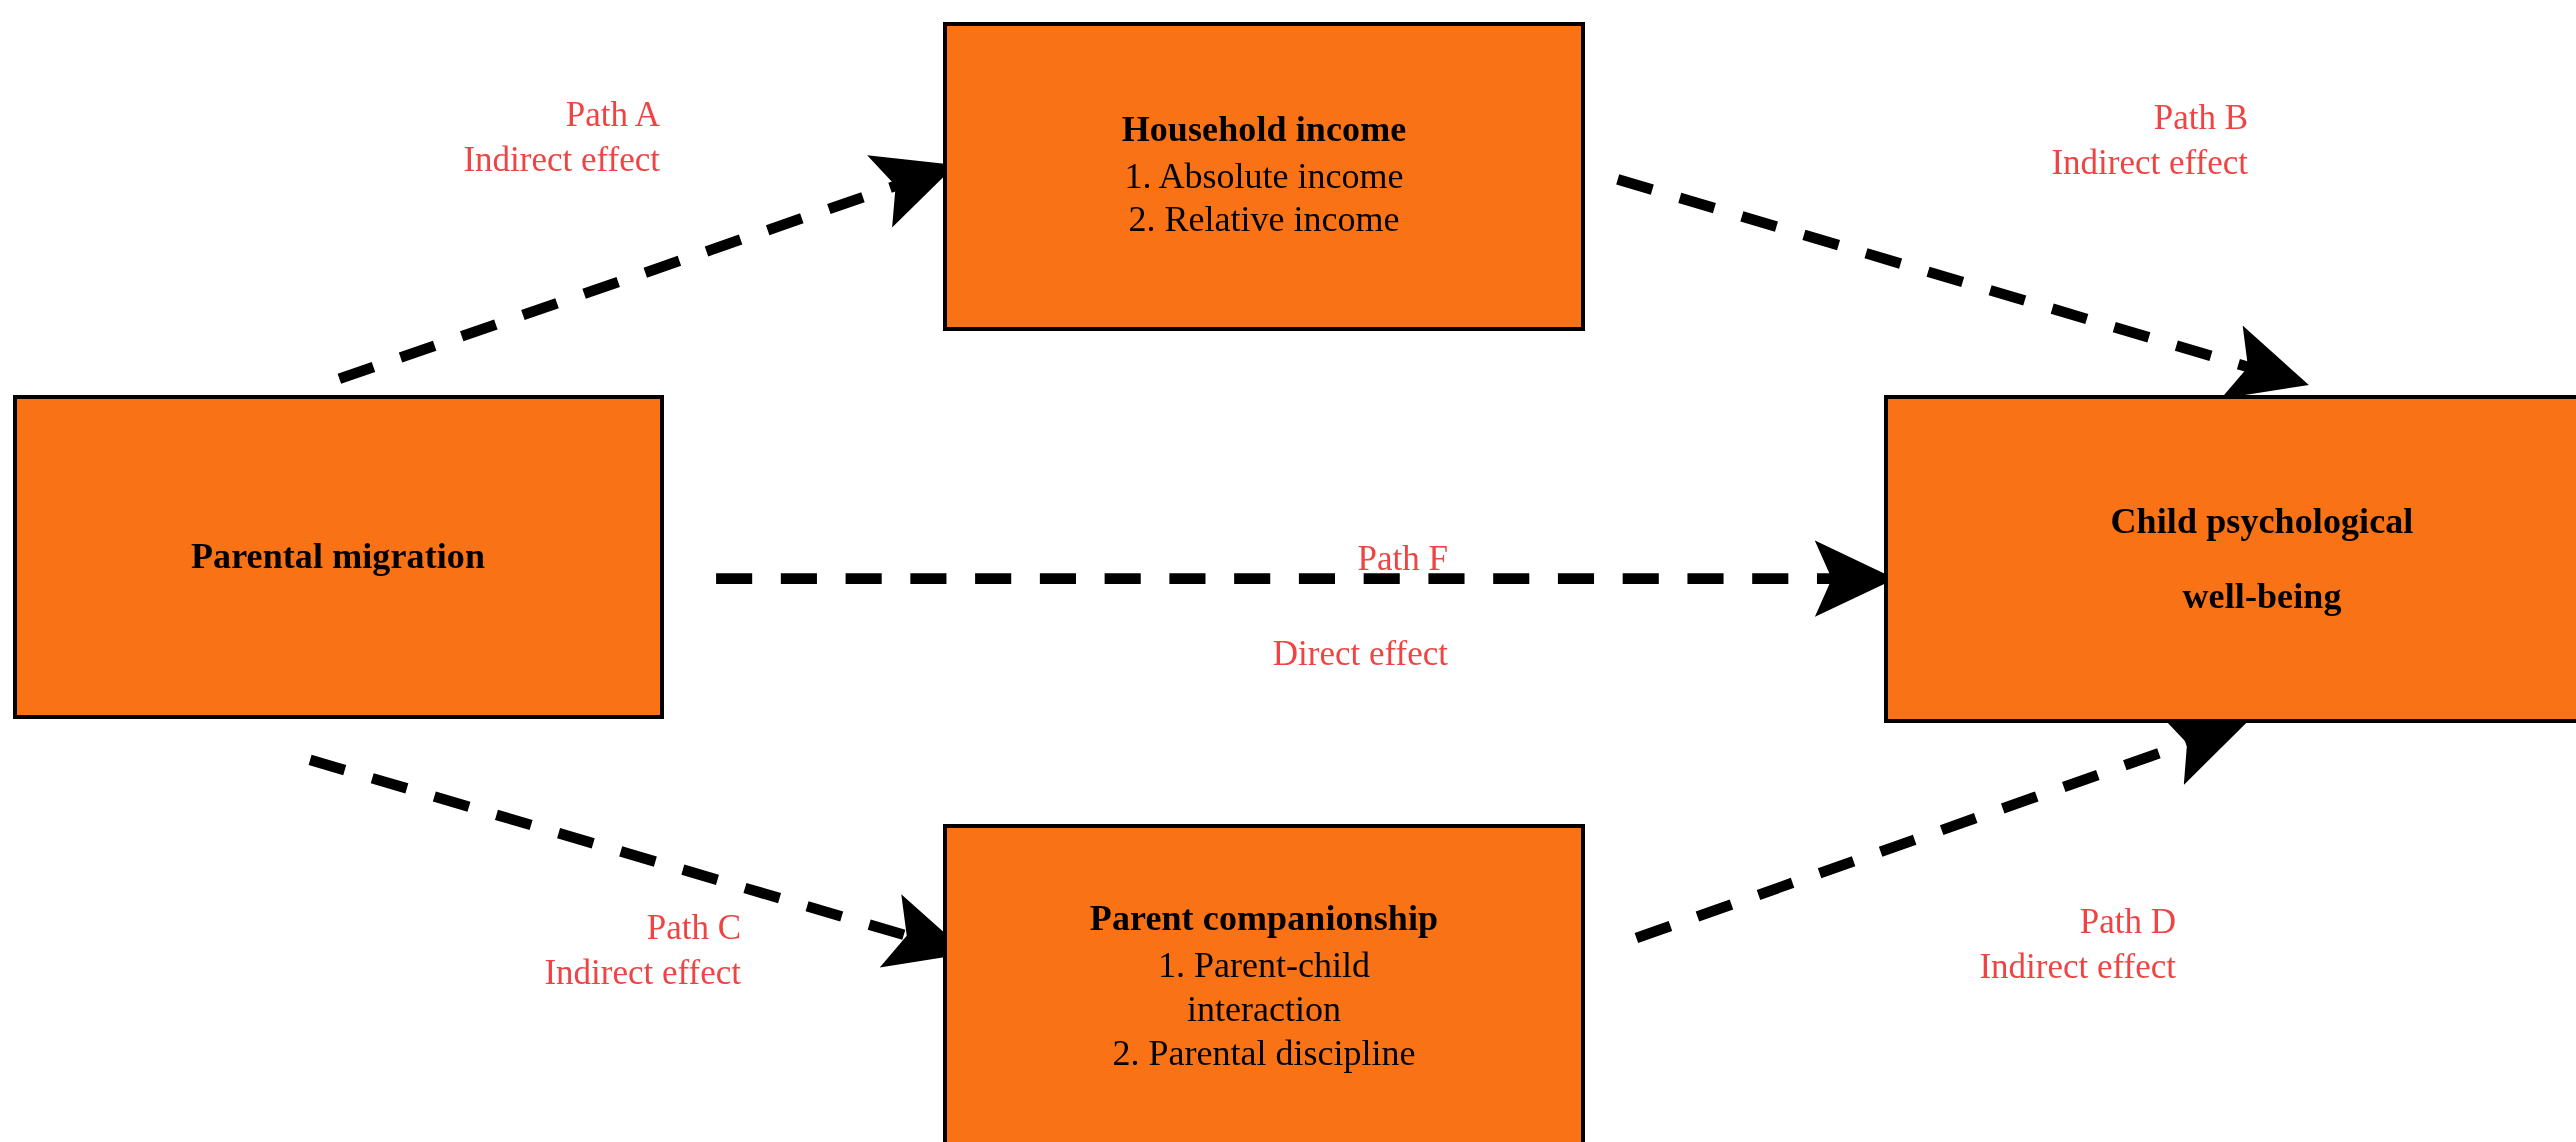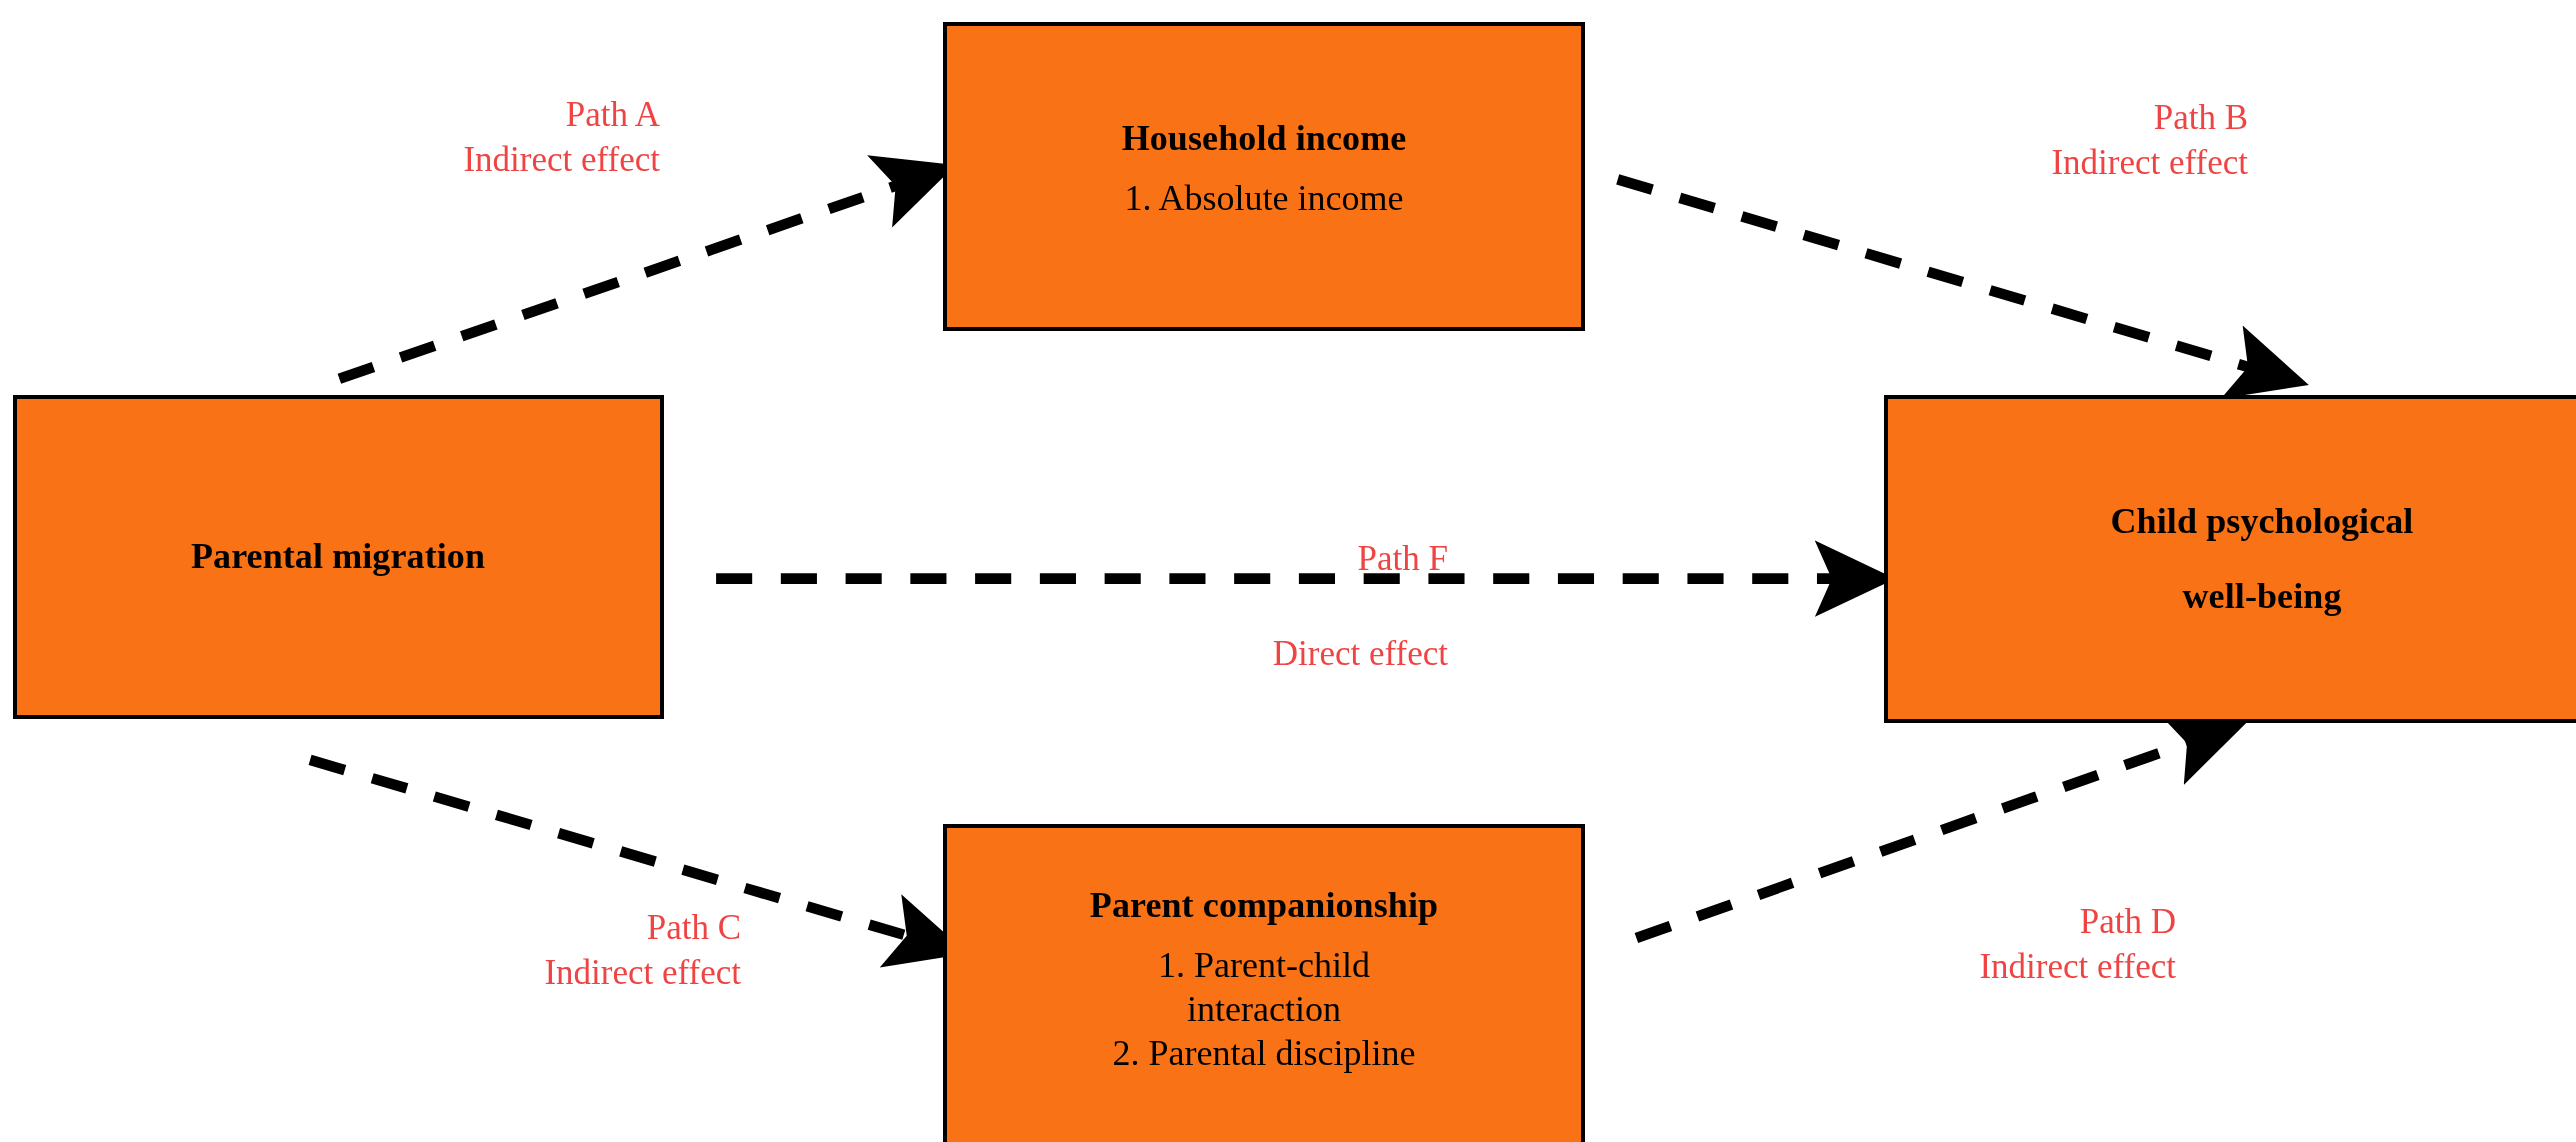--- a/index.html
+++ b/index.html
@@ -36,21 +36,21 @@
     text-align: center;
     line-height: 1.22;
   }
   .node-title {
     font-weight: bold;
     font-size: 36px;
     letter-spacing: 0.1px;
     white-space: nowrap;
   }
   .node-sublist {
-    margin: 16px;
+    margin: 3px;
     padding: 0;
     list-style: none;
     text-align: center;
   }
   .node-sublist li {
     font-size: 36px;
     line-height: 1.22;
   }
 
   
@@ -108,20 +108,21 @@
   </svg>
 
   <div class="node" id="node-parental-migration">
     <div class="node-title">Parental migration</div>
   </div>
 
   <div class="node" id="node-household-income">
     <div class="node-title">Household income</div>
     <ul class="node-sublist">
       <li>1. Absolute income</li>
+      <li>2. Relative income</li>
     </ul>
   </div>
 
   <div class="node" id="node-parent-companionship">
     <div class="node-title">Parent companionship</div>
     <ul class="node-sublist">
       <li>1. Parent-child</li>
       <li>interaction</li>
       <li>2. Parental discipline</li>
     </ul>

